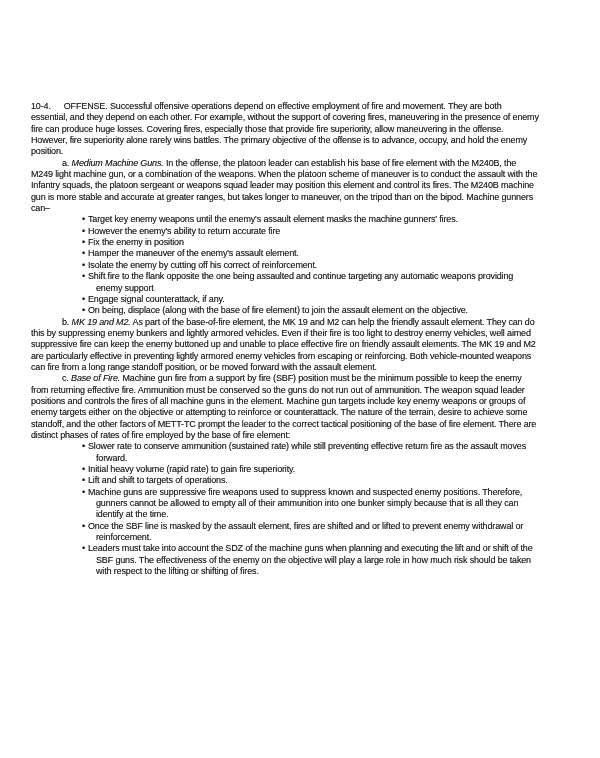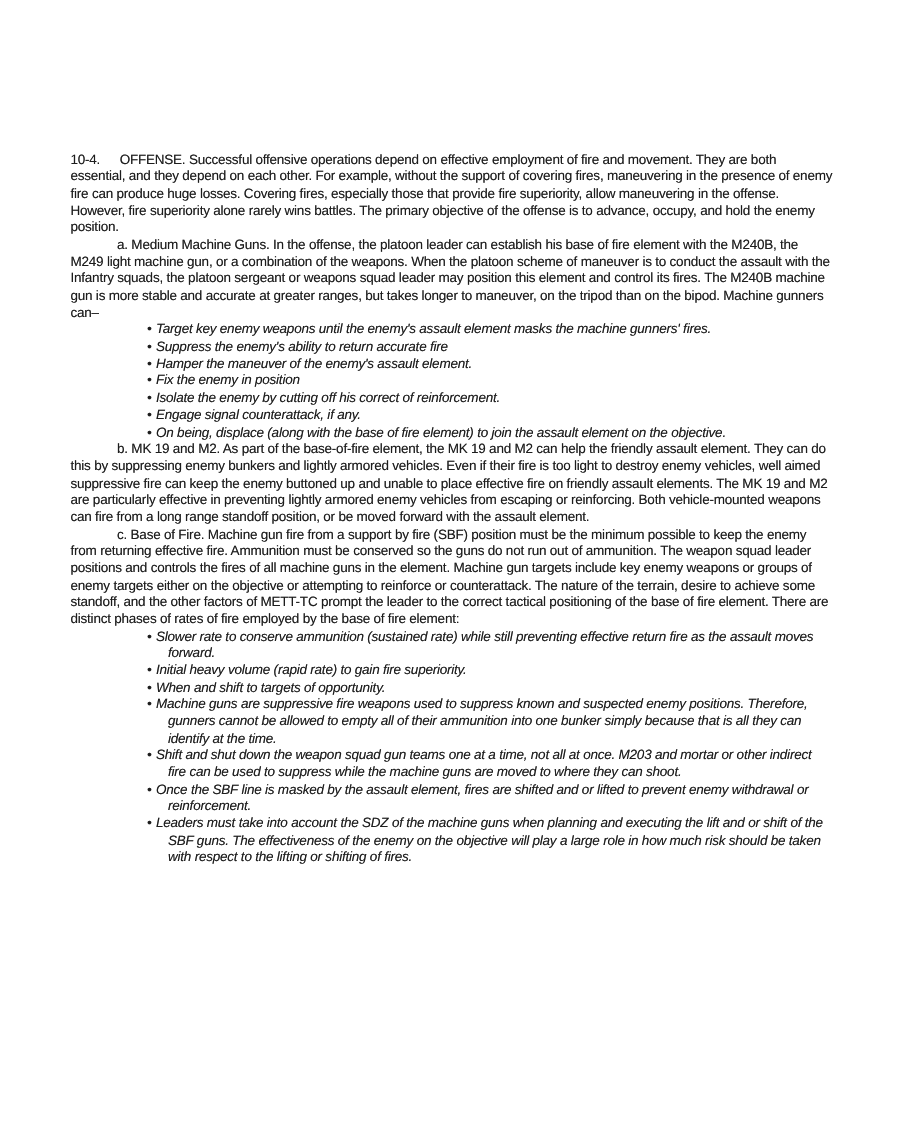--- a/index.html
+++ b/index.html
@@ -15,77 +15,77 @@
     overflow: hidden;
     font-family: "Liberation Sans", sans-serif;
     font-size: 9px;
     letter-spacing: -0.15px;
     line-height: 11.35px;
     color: #1d1d1d;
     text-shadow: 0 0 0.4px rgba(30,30,30,0.55);
   }
   .content {
     position: absolute;
-    left: 47px;
+    left: 31px;
     top: 101px;
     width: 508px;
   }
   p.para {
     margin: 0;
     padding: 0;
   }
   p.para.lettered {
     text-indent: 31px;
   }
   .sec-num {
     margin-right: 13px;
   }
   .p-title {
+    font-style: italic;
   }
   .bullets {
     margin: 0;
     padding: 0;
   }
   .bullet {
     padding-left: 65px;
     text-indent: -14px;
-    font-style: italic;
   }
   .bullet .marker {
     padding-right: 3px;
   }
 </style>
 </head>
 <body>
 
 <div class="page">
   <div class="content">
 
     <p class="para"><span class="sec-num">10-4.</span><span>OFFENSE.</span> <span>Successful offensive operations depend on effective employment of fire and movement. They are both essential, and they depend on each other. For example, without the support of covering fires, maneuvering in the presence of enemy fire can produce huge losses. Covering fires, especially those that provide fire superiority, allow maneuvering in the offense. However, fire superiority alone rarely wins battles. The primary objective of the offense is to advance, occupy, and hold the enemy position.</span></p>
 
     <p class="para lettered"><span>a.</span> <span class="p-title">Medium Machine Guns.</span> <span>In the offense, the platoon leader can establish his base of fire element with the M240B, the M249 light machine gun, or a combination of the weapons. When the platoon scheme of maneuver is to conduct the assault with the Infantry squads, the platoon sergeant or weapons squad leader may position this element and control its fires. The M240B machine gun is more stable and accurate at greater ranges, but takes longer to maneuver, on the tripod than on the bipod. Machine gunners can–</span></p>
 
     <div class="bullets">
       <div class="bullet"><span class="marker">•</span><span>Target key enemy weapons until the enemy's assault element masks the machine gunners' fires.</span></div>
-      <div class="bullet"><span class="marker">•</span><span>Suppress the enemy's ability to return accurate fire</span></div>
+      <div class="bullet"><span class="marker">•</span><span>However the enemy's ability to return accurate fire</span></div>
+      <div class="bullet"><span class="marker">•</span><span>Fix the enemy in position</span></div>
       <div class="bullet"><span class="marker">•</span><span>Hamper the maneuver of the enemy's assault element.</span></div>
-      <div class="bullet"><span class="marker">•</span><span>Fix the enemy in position</span></div>
       <div class="bullet"><span class="marker">•</span><span>Isolate the enemy by cutting off his correct of reinforcement.</span></div>
+      <div class="bullet"><span class="marker">•</span><span>Shift fire to the flank opposite the one being assaulted and continue targeting any automatic weapons providing enemy support</span></div>
       <div class="bullet"><span class="marker">•</span><span>Engage signal counterattack, if any.</span></div>
       <div class="bullet"><span class="marker">•</span><span>On being, displace (along with the base of fire element) to join the assault element on the objective.</span></div>
     </div>
 
     <p class="para lettered"><span>b.</span> <span class="p-title">MK 19 and M2.</span> <span>As part of the base-of-fire element, the MK 19 and M2 can help the friendly assault element. They can do this by suppressing enemy bunkers and lightly armored vehicles. Even if their fire is too light to destroy enemy vehicles, well aimed suppressive fire can keep the enemy buttoned up and unable to place effective fire on friendly assault elements. The MK 19 and M2 are particularly effective in preventing lightly armored enemy vehicles from escaping or reinforcing. Both vehicle-mounted weapons can fire from a long range standoff position, or be moved forward with the assault element.</span></p>
 
     <p class="para lettered"><span>c.</span> <span class="p-title">Base of Fire.</span> <span>Machine gun fire from a support by fire (SBF) position must be the minimum possible to keep the enemy from returning effective fire. Ammunition must be conserved so the guns do not run out of ammunition. The weapon squad leader positions and controls the fires of all machine guns in the element. Machine gun targets include key enemy weapons or groups of enemy targets either on the objective or attempting to reinforce or counterattack. The nature of the terrain, desire to achieve some standoff, and the other factors of METT-TC prompt the leader to the correct tactical positioning of the base of fire element. There are distinct phases of rates of fire employed by the base of fire element:</span></p>
 
     <div class="bullets">
       <div class="bullet"><span class="marker">•</span><span>Slower rate to conserve ammunition (sustained rate) while still preventing effective return fire as the assault moves forward.</span></div>
       <div class="bullet"><span class="marker">•</span><span>Initial heavy volume (rapid rate) to gain fire superiority.</span></div>
-      <div class="bullet"><span class="marker">•</span><span>When and shift to targets of opportunity.</span></div>
+      <div class="bullet"><span class="marker">•</span><span>Lift and shift to targets of operations.</span></div>
       <div class="bullet"><span class="marker">•</span><span>Machine guns are suppressive fire weapons used to suppress known and suspected enemy positions. Therefore, gunners cannot be allowed to empty all of their ammunition into one bunker simply because that is all they can identify at the time.</span></div>
-      <div class="bullet"><span class="marker">•</span><span>Shift and shut down the weapon squad gun teams one at a time, not all at once. M203 and mortar or other indirect fire can be used to suppress while the machine guns are moved to where they can shoot.</span></div>
       <div class="bullet"><span class="marker">•</span><span>Once the SBF line is masked by the assault element, fires are shifted and or lifted to prevent enemy withdrawal or reinforcement.</span></div>
       <div class="bullet"><span class="marker">•</span><span>Leaders must take into account the SDZ of the machine guns when planning and executing the lift and or shift of the SBF guns. The effectiveness of the enemy on the objective will play a large role in how much risk should be taken with respect to the lifting or shifting of fires.</span></div>
     </div>
 
   </div>
 </div>
 
 </body></html>

